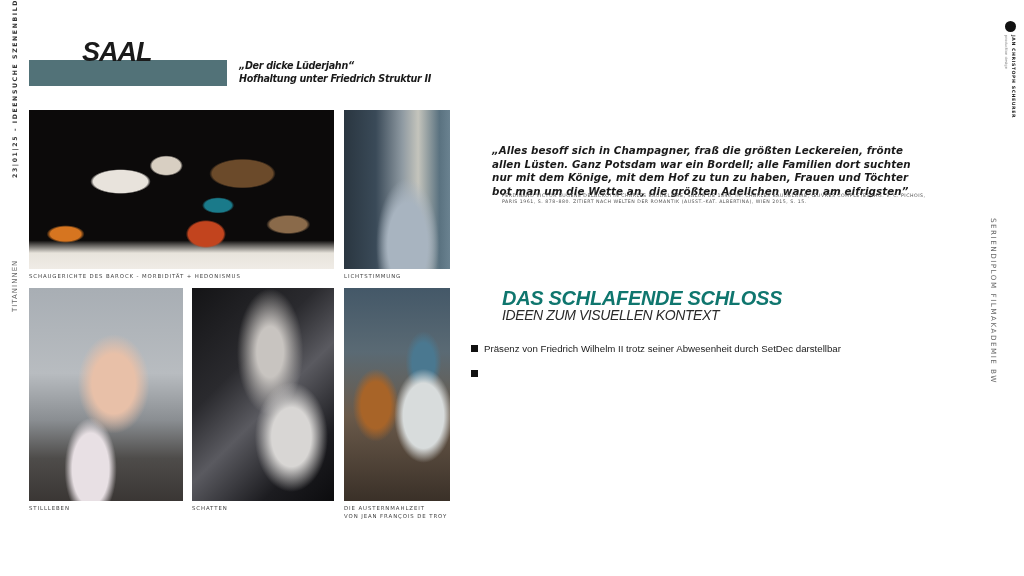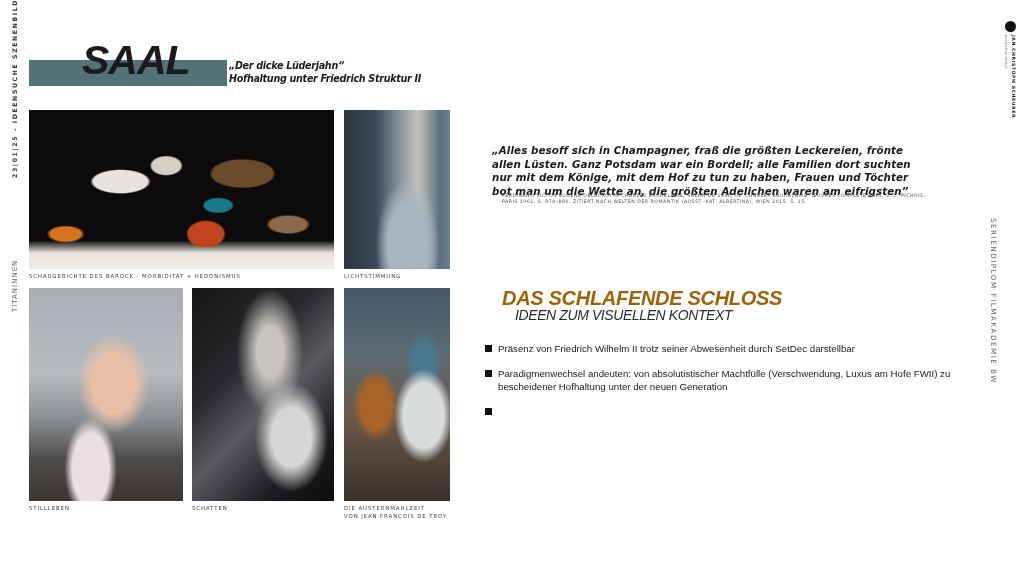--- a/index.html
+++ b/index.html
@@ -7,44 +7,44 @@
   .vert { position: absolute; transform-origin: 0 0; transform: rotate(-90deg); white-space: nowrap; }
   .vert-date { left: 11px; top: 178px; font-size: 6.2px; font-weight: bold; letter-spacing: 1.6px; color: #333; font-family: "DejaVu Sans", sans-serif; }
   .vert-titan { left: 11px; top: 312px; font-size: 7px; letter-spacing: 1px; color: #666; font-family: "DejaVu Sans", sans-serif; }
   .vert-right { position: absolute; transform-origin: 0 0; transform: rotate(90deg); white-space: nowrap; }
   .vert-serien { left: 998px; top: 218px; font-size: 7.2px; letter-spacing: 1.5px; color: #666; font-family: "DejaVu Sans", sans-serif; }
   .logo-dot { position: absolute; left: 1005px; top: 21px; width: 11px; height: 11px; border-radius: 50%; background: #111; }
   .vert-logo { left: 1016px; top: 35px; font-size: 4.6px; font-weight: bold; letter-spacing: 0.6px; color: #222; font-family: "DejaVu Sans", sans-serif; }
   .vert-logo-sub { left: 1009px; top: 35px; font-size: 3.8px; color: #888; font-family: "DejaVu Sans", sans-serif; }
 
   .title-bar { position: absolute; left: 29px; top: 60px; width: 198px; height: 26px; background: #527278; }
-  .title-saal { position: absolute; left: 82px; top: 37px; font-size: 41px; font-weight: bold; font-style: italic; color: #1a1a1a; letter-spacing: -1px; font-family: "Liberation Sans", sans-serif; }
-  .subtitle { position: absolute; left: 229px; top: 59px; font-size: 9.6px; font-weight: bold; font-style: italic; line-height: 13px; color: #1a1a1a; font-family: "DejaVu Sans", sans-serif; letter-spacing: -0.3px; }
+  .title-saal { position: absolute; left: 82px; top: 37px; font-size: 27px; font-weight: bold; font-style: italic; color: #1a1a1a; letter-spacing: -1px; font-family: "Liberation Sans", sans-serif; }
+  .subtitle { position: absolute; left: 239px; top: 59px; font-size: 9.6px; font-weight: bold; font-style: italic; line-height: 13px; color: #1a1a1a; font-family: "DejaVu Sans", sans-serif; letter-spacing: -0.3px; }
 
   .img { position: absolute; overflow: hidden; }
   .img-1 { left: 29px; top: 110px; width: 305px; height: 159px; background: radial-gradient(ellipse at 30% 45%, #e8e3dc 0 9%, transparent 10%), radial-gradient(ellipse at 45% 35%, #d8cfc2 0 6%, transparent 7%), radial-gradient(ellipse at 62% 60%, #1a7a8a 0 5%, transparent 6%), radial-gradient(ellipse at 58% 78%, #c2441e 0 7%, transparent 8%), radial-gradient(ellipse at 70% 40%, #6b4a2a 0 10%, transparent 11%), radial-gradient(ellipse at 85% 72%, #8a6a4a 0 5%, transparent 6%), radial-gradient(ellipse at 12% 78%, #d67520 0 4%, transparent 5%), linear-gradient(180deg, #0c0a0a 0%, #0c0a0a 82%, #e8e4dc 90%, #f0ece6 100%); }
   .img-2 { left: 344px; top: 110px; width: 106px; height: 159px; background: radial-gradient(ellipse at 60% 85%, #a8b4c0 0 22%, transparent 35%), linear-gradient(90deg, #2a3640 0%, #3a4a58 30%, #8f9aa2 55%, #c4c4bc 70%, #5a7280 90%, #6a8290 100%); }
   .img-3 { left: 29px; top: 288px; width: 154px; height: 213px; background: radial-gradient(ellipse at 55% 45%, #e8c0a8 0 18%, transparent 30%), radial-gradient(ellipse at 40% 85%, #e8e0e4 0 14%, transparent 20%), linear-gradient(180deg, #a8aeb4 0%, #b8bcc0 40%, #8a8e92 62%, #4e4c4a 80%, #3a3634 100%); }
   .img-4 { left: 192px; top: 288px; width: 142px; height: 213px; background: radial-gradient(ellipse at 70% 70%, #d8d6d4 0 14%, transparent 26%), radial-gradient(ellipse at 55% 30%, #c8c4c0 0 12%, transparent 30%), linear-gradient(135deg, #141416 0%, #2a2a2e 35%, #5a5a60 55%, #1c1c20 80%, #0c0c0e 100%); }
   .img-5 { left: 344px; top: 288px; width: 106px; height: 213px; background: radial-gradient(ellipse at 75% 60%, #d8dcdc 0 18%, transparent 26%), radial-gradient(ellipse at 30% 55%, #a86428 0 14%, transparent 22%), radial-gradient(ellipse at 75% 35%, #4a7890 0 10%, transparent 16%), linear-gradient(180deg, #445868 0%, #5a6a74 30%, #6a5a4a 60%, #3a3028 100%); }
 
   .caption { position: absolute; font-size: 5.4px; letter-spacing: 0.9px; color: #444; font-family: "DejaVu Sans", sans-serif; line-height: 7.5px; }
   .cap-1 { left: 29px; top: 273px; }
   .cap-2 { left: 344px; top: 273px; }
   .cap-3 { left: 29px; top: 505px; }
   .cap-4 { left: 192px; top: 505px; }
   .cap-5 { left: 344px; top: 505px; }
 
   .quote { position: absolute; left: 492px; top: 144px; width: 430px; font-size: 10.3px; font-weight: bold; font-style: italic; line-height: 13.6px; color: #1a1a1a; font-family: "DejaVu Sans", sans-serif; letter-spacing: 0.1px; }
   .quote-src { position: absolute; left: 502px; top: 193px; width: 430px; font-size: 4.7px; line-height: 6.3px; letter-spacing: 0.5px; color: #555; font-family: "DejaVu Sans", sans-serif; }
 
-  .sec-title { position: absolute; left: 502px; top: 287px; font-size: 20px; font-weight: bold; font-style: italic; color: #a16207; font-family: "Liberation Sans", sans-serif; letter-spacing: -0.3px; }
-  .sec-sub { position: absolute; left: 502px; top: 307px; font-size: 14px; font-style: italic; color: #2a2a2a; font-family: "Liberation Sans", sans-serif; letter-spacing: -0.4px; margin-left: 13px; }
+  .sec-title { position: absolute; left: 502px; top: 287px; font-size: 20px; font-weight: bold; font-style: italic; color: #0f766e; font-family: "Liberation Sans", sans-serif; letter-spacing: -0.3px; }
+  .sec-sub { position: absolute; left: 502px; top: 307px; font-size: 14px; font-style: italic; color: #2a2a2a; font-family: "Liberation Sans", sans-serif; letter-spacing: -0.4px; }
 
-  .bullets { position: absolute; left: 484px; top: 342px; width: 470px; margin: 0; padding: 0; list-style: none; }
+  .bullets { position: absolute; left: 470px; top: 342px; width: 470px; margin: 0; padding: 0; list-style: none; }
   .bullets li { position: relative; padding-left: 14px; font-size: 9.7px; line-height: 13px; color: #1a1a1a; font-family: "Liberation Sans", sans-serif; margin-bottom: 11.8px; }
   .bullets li .sq { position: absolute; left: 1px; top: 3px; width: 7px; height: 7px; background: #111; }
 </style>
 </head>
 <body>
 
 <div class="vert vert-date">23|01|25 - IDEENSUCHE SZENENBILD</div>
 <div class="vert vert-titan">TITANINNEN</div>
 
 <div class="logo-dot"></div>
@@ -80,16 +80,15 @@
 <div class="quote">„Alles besoff sich in Champagner, fraß die größten Leckereien, frönte allen Lüsten. Ganz Potsdam war ein Bordell; alle Familien dort suchten nur mit dem Könige, mit dem Hof zu tun zu haben, Frauen und Töchter bot man um die Wette an, die größten Adelichen waren am eifrigsten”</div>
 <div class="quote-src">FERDINAND VICTOR EUGÈNE DELACROI  IN CHARLES BAUDELAIRE, SALON DE 1846, IN: CHARLES BAUDELAIRE, ŒUVRES COMPLÈTES, HG. V. C. PICHOIS, PARIS 1961, S. 878–880. ZITIERT NACH WELTEN DER ROMANTIK (AUSST.-KAT. ALBERTINA), WIEN 2015, S. 15.</div>
 
 <div class="sec-title">DAS SCHLAFENDE SCHLOSS</div>
 <div class="sec-sub">IDEEN ZUM VISUELLEN KONTEXT</div>
 
 <ul class="bullets">
   <li><span class="sq"></span><span>Präsenz von Friedrich Wilhelm II trotz seiner Abwesenheit durch SetDec darstellbar</span></li>
   <li><span class="sq"></span></li>
   <li><span class="sq"></span></li>
-  <li><span class="sq"></span><span>Paradigmenwechsel andeuten: von absolutistischer Machtfülle (Verschwendung, Luxus am Hofe FWII) zu bescheidener Hofhaltung unter der neuen Generation</span></li>
   <li><span class="sq"></span></li>
   <li><span class="sq"></span></li>
 </ul>
 
 </body></html>

